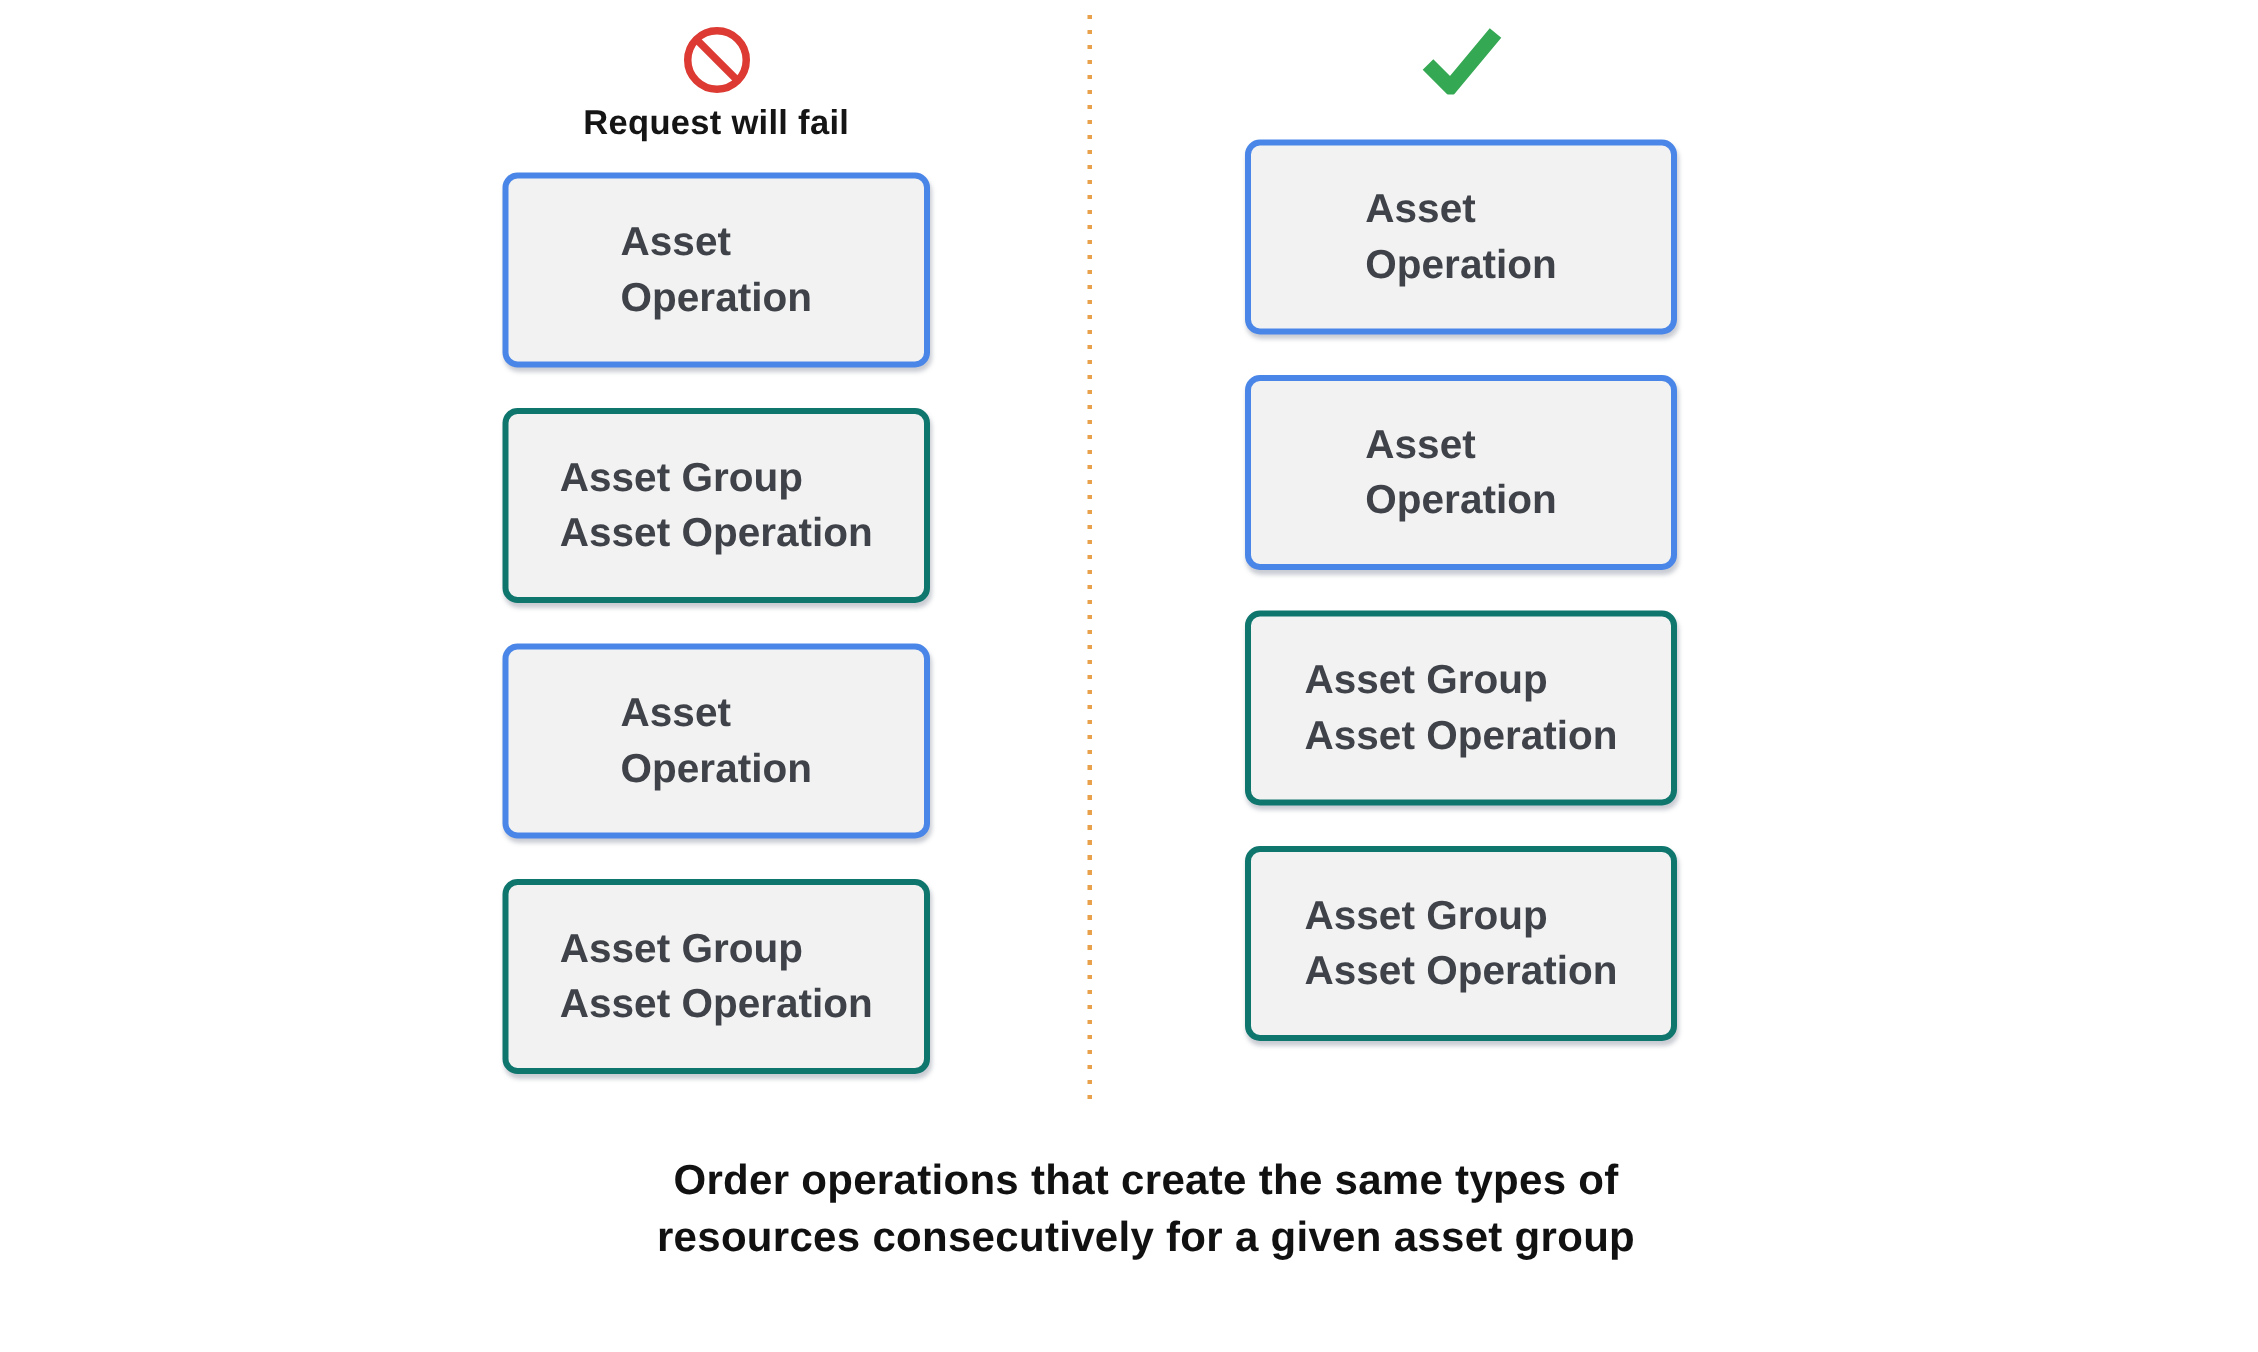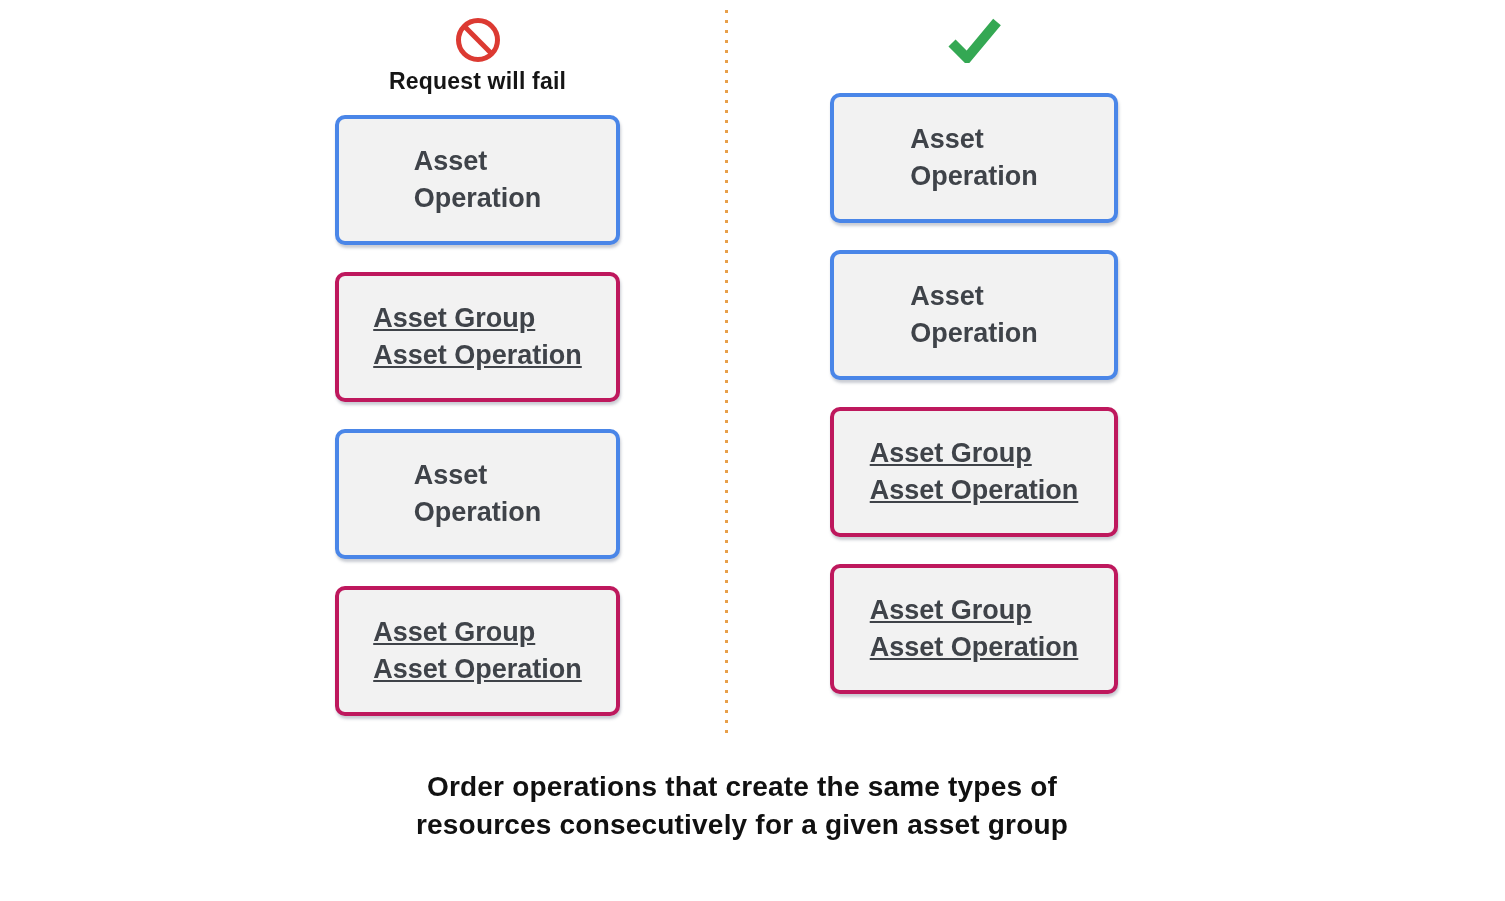--- a/index.html
+++ b/index.html
@@ -51,39 +51,39 @@
     text-align: left;
     font-size: 27px;
     font-weight: 700;
     color: #3F4349;
     line-height: 37px;
     white-space: pre-line;
     box-shadow: 1px 3px 3px rgba(100, 110, 130, 0.35);
   }
   .col-title + .box { margin-top: 19px; }
   .box.asset { border: 4px solid #4A86E8; }
-  .box.asset-group { border: 4px solid #be185d; text-decoration: underline; }
+  .box.asset-group { border: 4px solid #0f766e; }
 
   .divider {
     position: absolute;
     left: 725px;
     top: 10px;
     width: 3px;
     height: 728px;
     background: repeating-linear-gradient(
       to bottom,
       #E8A04A 0px, #E8A04A 3px,
       transparent 3px, transparent 10px
     );
   }
 
   .caption {
     position: absolute;
     top: 768px;
-    left: 742px;
+    left: 764px;
     transform: translateX(-50%);
     width: 960px;
     text-align: center;
     font-size: 28px;
     font-weight: bold;
     color: #111111;
     line-height: 38px;
     white-space: pre-line;
     letter-spacing: 0.2px;
   }

